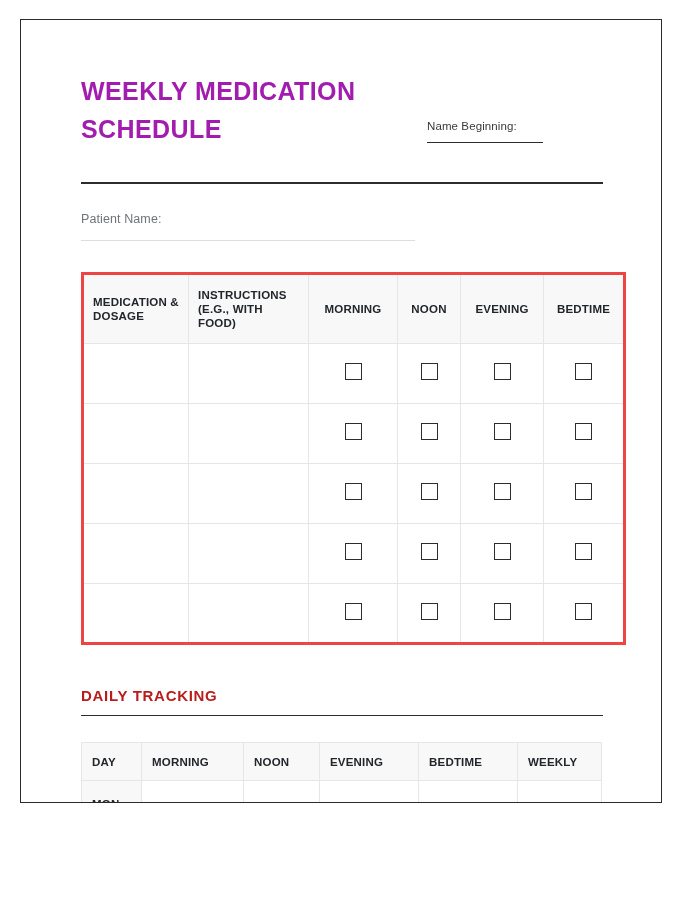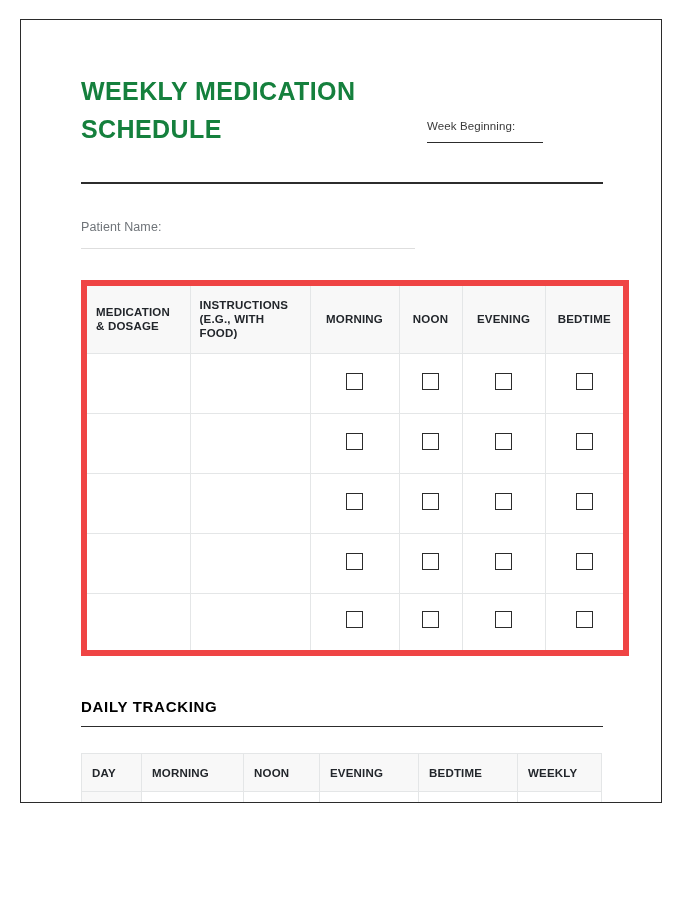--- a/index.html
+++ b/index.html
@@ -46,21 +46,21 @@
   .header-zone {
     position: relative;
     height: 104px;
   }
   .doc-title {
     margin: 0;
     font-size: 25px;
     line-height: 38px;
     font-weight: bold;
     letter-spacing: 0.4px;
-    color: #15803d;
+    color: #a21caf;
     text-transform: uppercase;
     width: 330px;
   }
   .week-block {
     position: absolute;
     right: 0;
     top: 48px;
     width: 176px;
   }
   .week-label {
@@ -78,21 +78,21 @@
   .title-rule {
     width: 522px;
     height: 0;
     border-bottom: 2px solid #2c2c2c;
     margin-top: 6px;
   }
 
   
   .fields-row {
     display: flex;
-    margin-top: 36px;
+    margin-top: 28px;
     align-items: flex-end;
   }
   .field {
     position: relative;
   }
   .field.patient { width: 336px; }
   .field.physician { width: 186px; }
   .field-label {
     font-size: 12.5px;
     color: #6f7479;
@@ -106,21 +106,21 @@
   }
   .field.patient .field-line { width: 334px; }
   .field.physician .field-line { width: 172px; }
 
   
   .med-table {
     margin-top: 31px;
     border-collapse: collapse;
     width: 542px;
     table-layout: fixed;
-    border: 6px solid #ef4444;
+    border: 3px solid #ef4444;
   }
   .med-table th,
   .med-table td {
     border: 1px solid #e4e6e7;
     vertical-align: middle;
     box-sizing: border-box;
   }
   .med-table thead th {
     background: #f8f8f8;
     color: #22262b;
@@ -161,21 +161,21 @@
 
   
   .section-head {
     margin-top: 42px;
   }
   .section-title {
     margin: 0;
     font-size: 15px;
     font-weight: bold;
     letter-spacing: 0.7px;
-    color: #000000;
+    color: #b91c1c;
     text-transform: uppercase;
   }
   .section-rule {
     width: 522px;
     height: 0;
     border-bottom: 1.4px solid #2c2c2c;
     margin-top: 11px;
   }
 
   .track-table {
@@ -224,21 +224,21 @@
 <body>
 
 <div class="canvas">
   <div class="page">
     <div class="page-inner">
 
       <div class="header-zone">
         <h1 class="doc-title">WEEKLY MEDICATION SCHEDULE</h1>
 
         <div class="week-block">
-          <span class="week-label">Week Beginning:</span>
+          <span class="week-label">Name Beginning:</span>
           <div class="week-rule"></div>
         </div>
       </div>
 
       <div class="title-rule"></div>
 
       <div class="fields-row">
         <div class="field patient">
           <span class="field-label">Patient Name:</span>
           <div class="field-line"></div>

